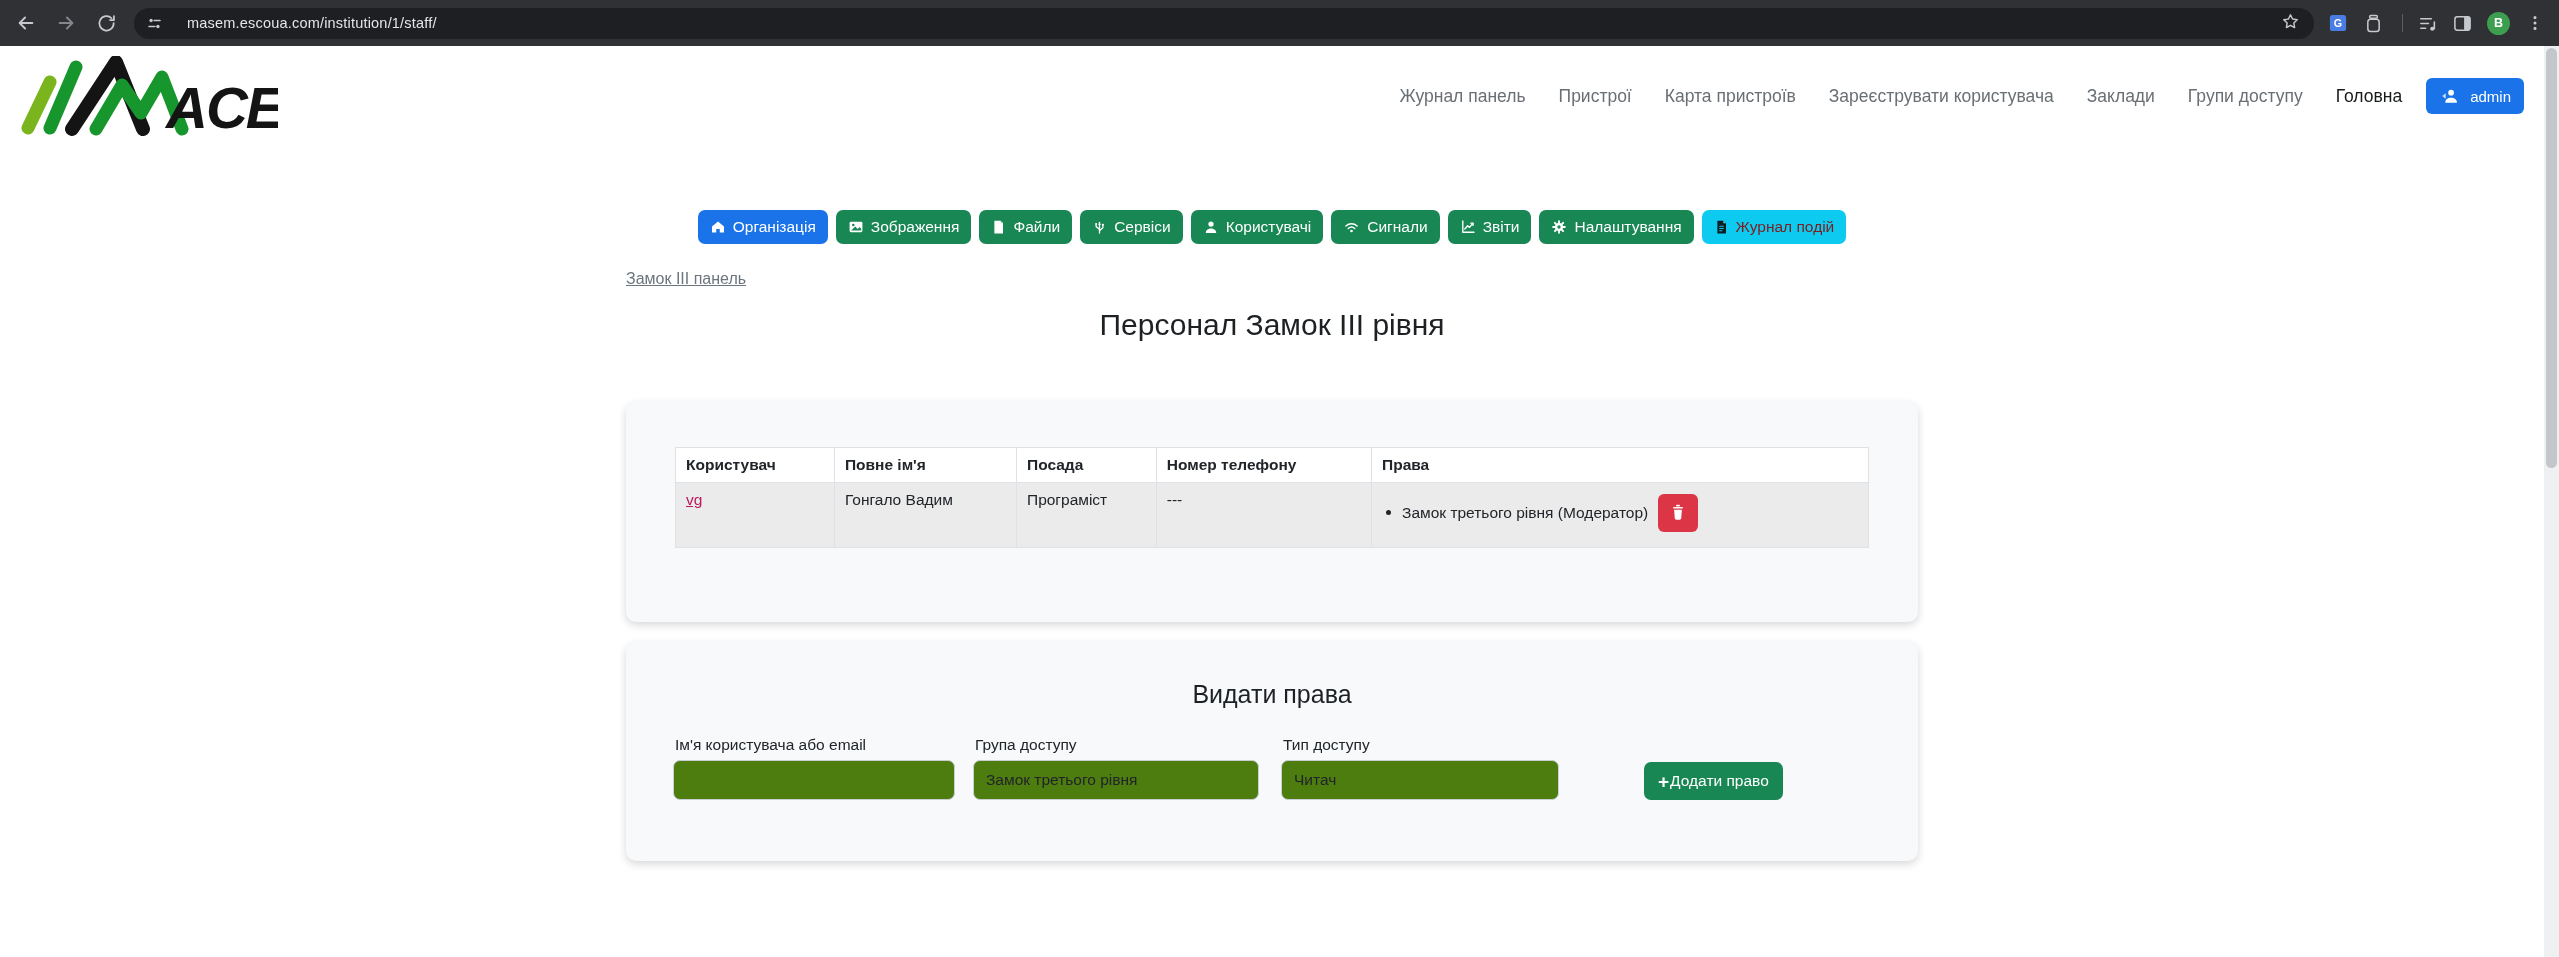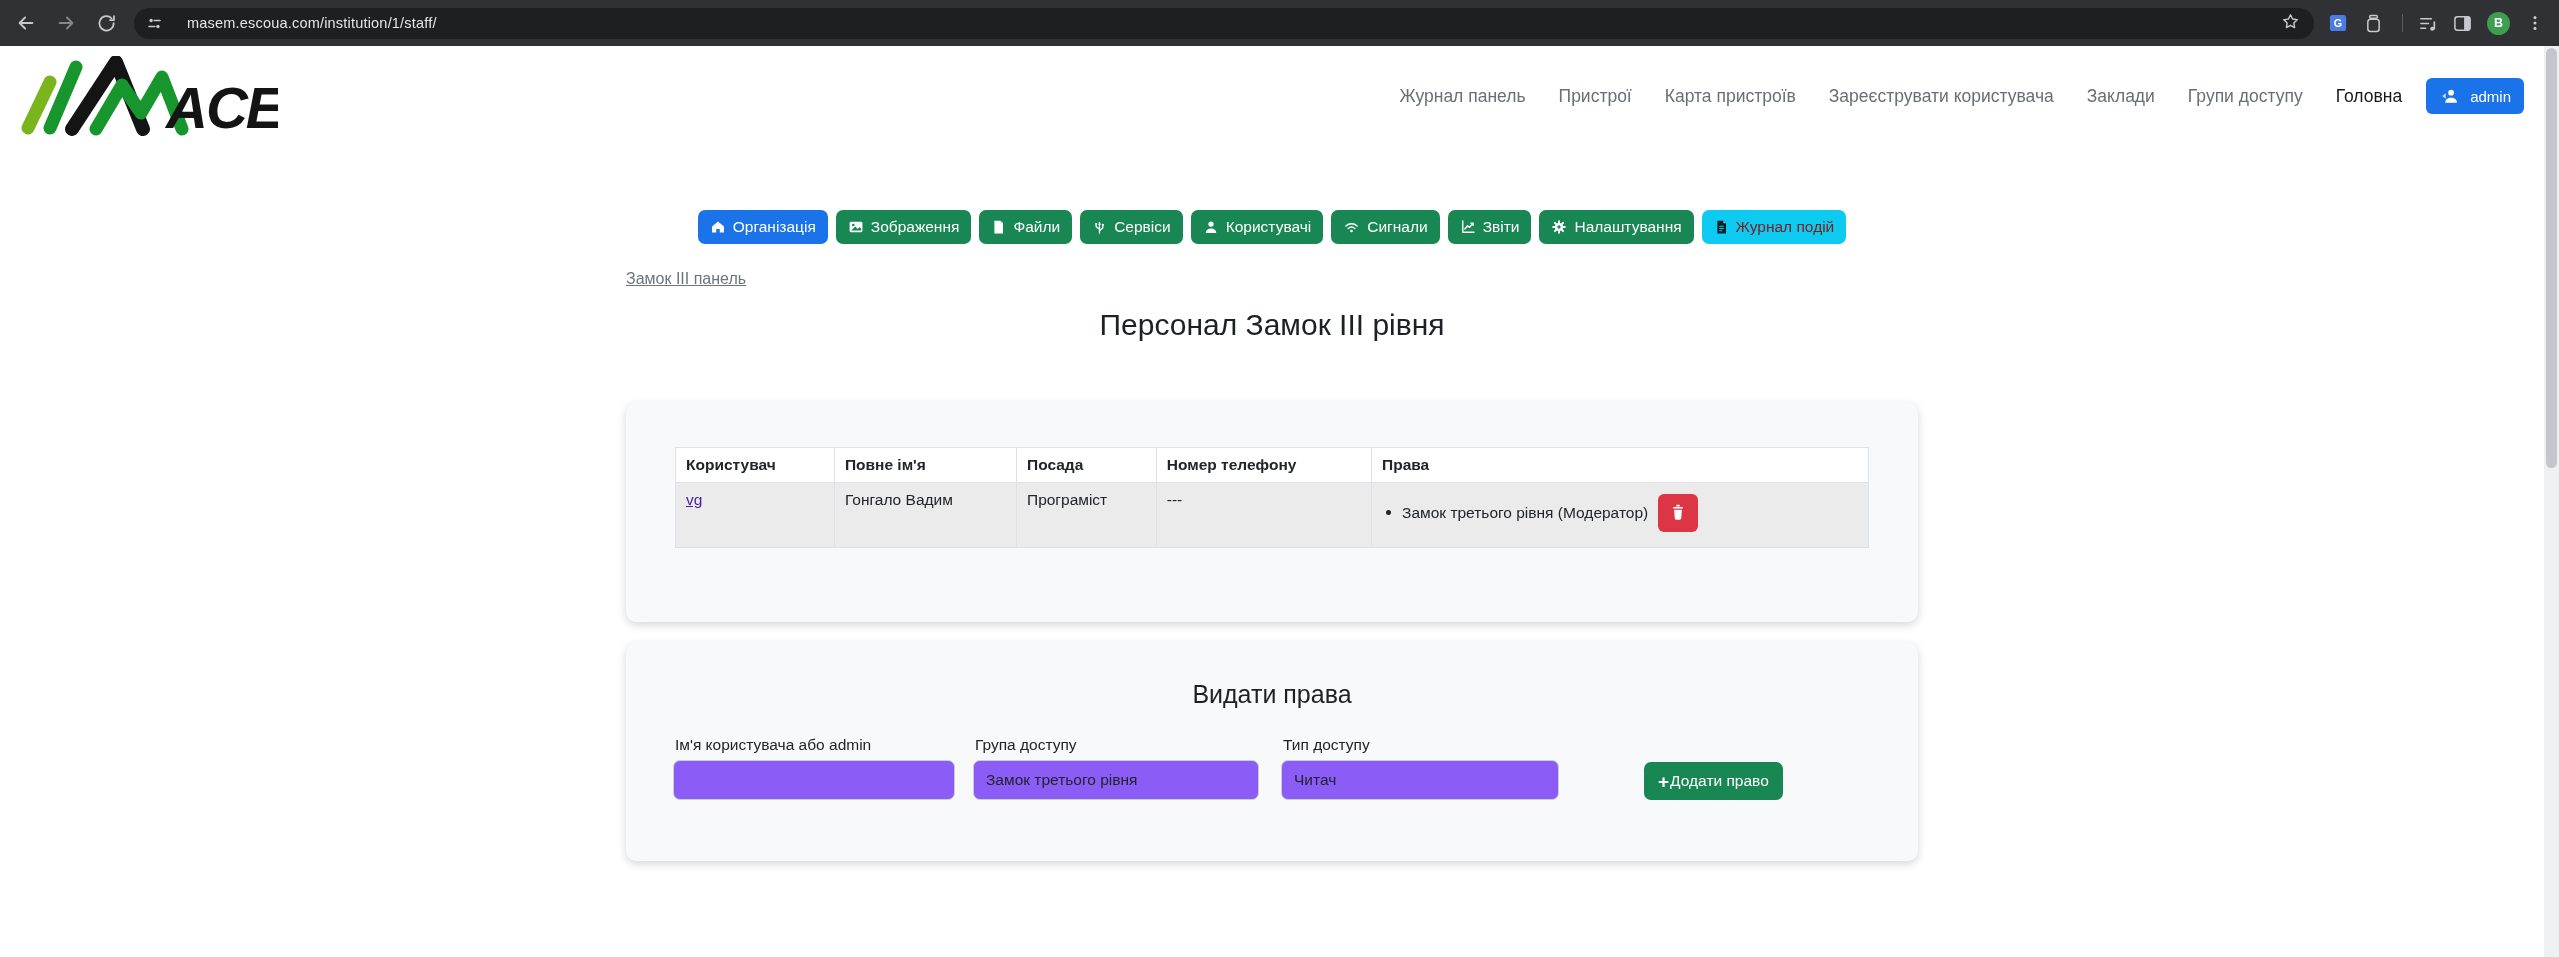--- a/index.html
+++ b/index.html
@@ -41,33 +41,33 @@
   .breadcrumb a { color:#6c757d; text-decoration:underline; cursor:pointer; }
   .page-title { margin-top:20px; text-align:center; font-size:30px; font-weight:500; color:#1d2124; }
 
   .card { background:#f8f9fa; border-radius:10px; box-shadow:0 3px 8px rgba(0,0,0,.16); }
   .card-table { margin-top:60px; height:220px; padding:45px 49px 0 49px; }
 
   table { width:100%; border-collapse:collapse; background:#fff; font-size:15.5px; color:#212529; }
   th,td { border:1px solid #dee2e6; padding:8px 10px; text-align:left; vertical-align:top; }
   thead th { font-weight:700; background:#fff; }
   tbody tr { background:#ebebec; height:65px; }
-  .link { color:#4c1d95; text-decoration:underline; cursor:pointer; }
+  .link { color:#be185d; text-decoration:underline; cursor:pointer; }
   .rights-list { margin:2px 0 0 0; padding-left:20px; list-style:disc; }
   .rights-list li { line-height:38px; }
   .right-label { vertical-align:middle; }
   .del-btn { vertical-align:middle; margin-left:10px; width:40px; height:38px; background:#dc3545; border:none;
              border-radius:6px; cursor:pointer; display:inline-flex; align-items:center; justify-content:center; }
 
   .card-form { margin-top:20px; height:219px; padding-top:38px; }
   .form-title { text-align:center; font-size:25px; font-weight:500; color:#1d2124; }
   .form-row { display:flex; align-items:flex-start; margin:27px 0 0 47px; }
   .field label { display:block; font-size:15.5px; color:#212529; margin:0 0 6px 2px; }
   .field input { height:40px; border:1.5px solid #c9ced3; border-radius:7px; padding:0 12px; font-size:15.5px;
-                 color:#212529; background:#8b5cf6; width:100%; font-family:inherit; outline:none; }
+                 color:#212529; background:#4d7c0f; width:100%; font-family:inherit; outline:none; }
   .f1 { width:282px; } .f2 { width:286px; margin-left:18px; } .f3 { width:278px; margin-left:22px; }
   .add-btn { margin-left:85px; margin-top:26px; height:38px; background:#198754; border:none; border-radius:7px;
              color:#fff; font-size:15.5px; display:flex; align-items:center; padding:0 14px; cursor:pointer; font-family:inherit; }
   .add-btn .plus { font-size:19px; font-weight:700; margin-right:1px; line-height:1; }
 
   .scrollbar { position:absolute; top:46px; right:0; width:15px; height:911px; background:#eef0f1; }
   .scroll-thumb { position:absolute; top:2px; left:2px; width:11px; height:420px; background:#c3c7cb; border-radius:6px; cursor:pointer; }
 </style>
 </head>
 <body>
@@ -300,21 +300,21 @@
             </td>
           </tr>
         </tbody>
       </table>
     </div>
 
     <div class="card card-form">
       <h2 class="form-title">Видати права</h2>
       <div class="form-row">
         <div class="field f1">
-          <label>Ім'я користувача або admin</label>
+          <label>Ім'я користувача або email</label>
           <input type="text" value="" style="">
         </div>
         <div class="field f2">
           <label>Група доступу</label>
           <input type="text" value="Замок третього рівня" style="">
         </div>
         <div class="field f3">
           <label>Тип доступу</label>
           <input type="text" value="Читач" style="">
         </div>

